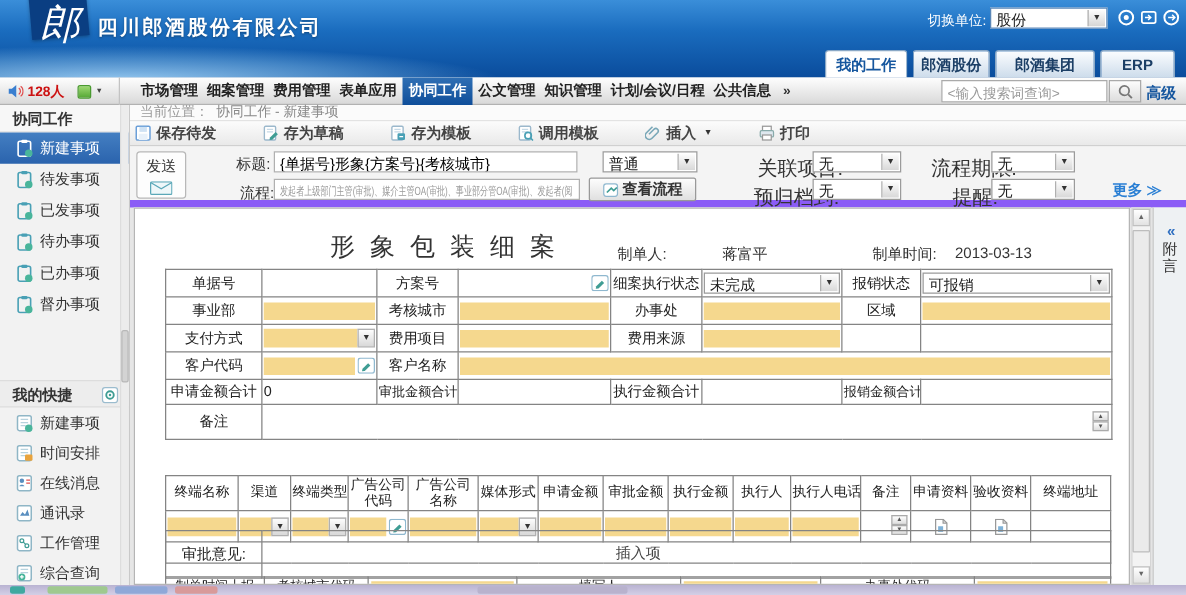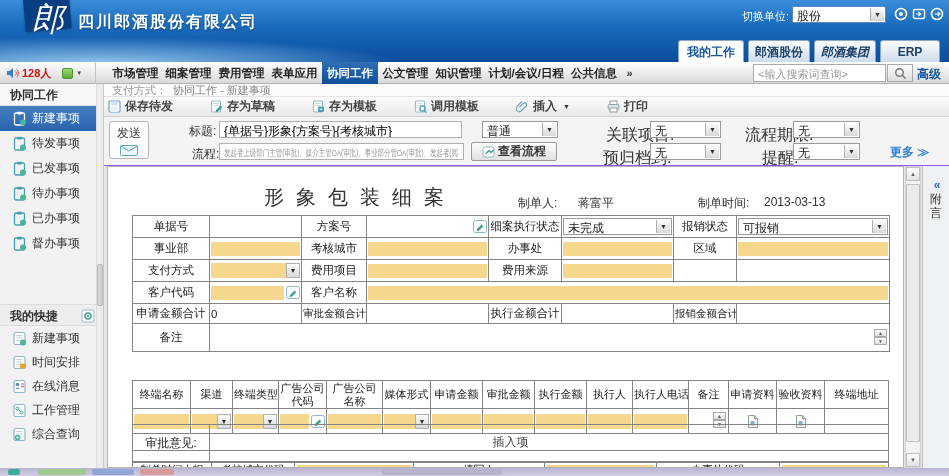--- a/index.html
+++ b/index.html
@@ -57,21 +57,21 @@
 #sidebar-scroll .thumb { position:absolute; left:0; right:0; top:180px; height:42px; background:#d3d3d3; border:1px solid #b8b8b8; border-radius:2px; }
 
 
 #breadcrumb { position:absolute; left:104px; top:84px; width:845px; height:13px; background:#fbfbfb; border-bottom:1px solid #e3e3e3; font-size:11px; color:#999; padding-left:8px; line-height:13px; }
 #breadcrumb .path { margin-left:6px; color:#888; }
 #toolbar { position:absolute; left:104px; top:97px; width:845px; height:20px; background:linear-gradient(#fcfcfc,#e9e9e9); border-bottom:1px solid #d0d0d0; display:flex; align-items:center; padding-left:4px; }
 .tb-btn { display:flex; align-items:center; gap:4px; margin-right:37px; font-size:12px; font-weight:bold; color:#444; }
 .tb-caret { font-size:7px; color:#333; margin-left:2px; }
 
 
-#send-panel { position:absolute; left:104px; top:117px; width:845px; height:49px; background:#f4f4f4; border-bottom:1px solid #8b5cf6; }
+#send-panel { position:absolute; left:104px; top:117px; width:845px; height:49px; background:#f4f4f4; border-bottom:6px solid #8b5cf6; }
 #send-btn { position:absolute; left:5px; top:4px; width:40px; height:38px; background:#fdfdfd; border:1px solid #b8b8b8; border-radius:3px; text-align:center; font-size:12px; color:#333; padding-top:3px; }
 .sp-label { position:absolute; font-size:12px; color:#333; }
 .sp-label-sm { position:absolute; font-size:16px; color:#333; }
 .sp-input { position:absolute; height:17px; background:#fff; border:1px solid #b0b0b0; font-size:12px; color:#000000; padding:1px 4px; white-space:nowrap; overflow:hidden; }
 .squish { display:inline-block; transform:scaleX(.68); transform-origin:0 50%; white-space:nowrap; font-size:9.5px; color:#999; }
 .dd { position:absolute; background:#fff; border:1px solid #9b9b9b; height:17px; font-size:12px; color:#222; padding:1px 16px 0 4px; }
 .dd::after { content:"▼"; position:absolute; right:1px; top:1px; bottom:1px; width:13px; font-size:7px; color:#333; background:linear-gradient(#fdfdfd,#d8d8d8); border-left:1px solid #b0b0b0; display:flex; align-items:center; justify-content:center; }
 #view-flow { position:absolute; left:367px; top:25px; width:86px; height:19px; background:linear-gradient(#fdfdfd,#e0e0e0); border:1px solid #999; border-radius:2px; display:flex; align-items:center; justify-content:center; gap:3px; font-size:12px; color:#333; font-weight:bold; }
 #more-link { position:absolute; left:786px; top:27px; color:#2a7fd4; font-size:12px; font-weight:bold; }
 
@@ -145,21 +145,21 @@
     <span>
           <svg width="14" height="14" viewBox="0 0 14 14">
             <circle cx="7" cy="7" r="5.5" fill="none" stroke="#fff" stroke-width="1.6"></circle>
             <path d="M4.5 7h5M7.7 4.8L9.9 7l-2.2 2.2" fill="none" stroke="#fff" stroke-width="1.2"></path>
           </svg>
         </span>
   </div>
   <div id="tabs">
     <div class="tab active" style="width:66px;">我的工作</div>
     <div class="tab" style="width:62px;">郎酒股份</div>
-    <div class="tab" style="width:62px;font-style:italic;">郎酒集团</div>
+    <div class="tab" style="width:80px;">郎酒集团</div>
     <div class="tab" style="width:60px;">ERP</div>
   </div>
 </div>
 
 <div id="menubar">
   <div class="online-box">
     <svg width="13" height="12" viewBox="0 0 13 12">
           <path d="M1 4h2.5L7 1v10L3.5 8H1z" fill="#3a7fd0"></path>
           <path d="M9 3.5c1.8 1 1.8 4 0 5M10.5 2c2.6 1.6 2.6 6.4 0 8" stroke="#e05050" fill="none" stroke-width="1"></path>
         </svg>
@@ -290,20 +290,29 @@
             <path d="M3.5 10c.3-1.6 3.7-1.6 4 0z" fill="#5a8fc0"></path>
             <path d="M9 5h3M9 7.5h3" stroke="#e05050"></path>
           </svg>
         </span>
     <span>在线消息</span>
   </div>
   <div class="sb-item quick">
     <span class="icon">
           <svg width="15" height="15" viewBox="0 0 15 15">
             <rect x="2" y="1.5" width="11" height="12" rx="1.5" fill="#fff" stroke="#8fb6c6" stroke-width="1.2"></rect>
+            <path d="M4 9.5l2-3 2 2 2-4 1.5 5z" fill="#5a8fc0"></path>
+          </svg>
+        </span>
+    <span>通讯录</span>
+  </div>
+  <div class="sb-item quick">
+    <span class="icon">
+          <svg width="15" height="15" viewBox="0 0 15 15">
+            <rect x="2" y="1.5" width="11" height="12" rx="1.5" fill="#fff" stroke="#8fb6c6" stroke-width="1.2"></rect>
             <circle cx="5.5" cy="5.5" r="1.5" fill="none" stroke="#3f9d94"></circle>
             <circle cx="9.5" cy="9.5" r="1.5" fill="none" stroke="#3f9d94"></circle>
             <path d="M6.5 6.5l2 2" stroke="#3f9d94"></path>
           </svg>
         </span>
     <span>工作管理</span>
   </div>
   <div class="sb-item quick">
     <span class="icon">
           <svg width="15" height="15" viewBox="0 0 15 15">
@@ -314,21 +323,21 @@
           </svg>
         </span>
     <span>综合查询</span>
   </div>
   <div id="sidebar-scroll">
         <div class="thumb"></div>
       </div>
 </div>
 
 <div id="breadcrumb">
-  <span>支付方式：</span><span class="path">协同工作 - 新建事项</span>
+  <span>当前位置：</span><span class="path">协同工作 - 新建事项</span>
 </div>
 
 <div id="toolbar">
   <span class="tb-btn">
     <svg width="13" height="13" viewBox="0 0 13 13">
           <rect x="1" y="1" width="11" height="11" rx="1" fill="#fff" stroke="#6b9fd8" stroke-width="1.2"></rect>
           <rect x="3.5" y="1.5" width="6" height="4" fill="#cfe2f4"></rect>
           <rect x="3" y="7" width="7" height="5" fill="#e8f1fa"></rect>
         </svg>
     <span>保存待发</span>
@@ -403,21 +412,21 @@
   </div>
   <span class="sp-label-sm" style="left:499px; top:31px;">预归档到:</span>
   <div class="dd" style="left:546px; top:26px; width:71px;">无</div>
   <span class="sp-label-sm" style="left:658px; top:31px;">提醒:</span>
   <div class="dd" style="left:689px; top:26px; width:67px;">无</div>
   <span id="more-link">更多 ≫</span>
 </div>
 
 <div id="form-area">
   <div id="form-title">形象包装细案</div>
-  <span class="meta" style="left:410px;">制单人:</span>
+  <span class="meta" style="left:386px;">制单人:</span>
   <span class="meta" style="left:470px;">蒋富平</span>
   <span class="meta" style="left:590px;">制单时间:</span>
   <span class="meta" style="left:656px;">2013-03-13</span>
 
   <table class="ftable">
     <colgroup>
           <col style="width:77px">
           <col style="width:92px">
           <col style="width:65px">
           <col style="width:122px">

